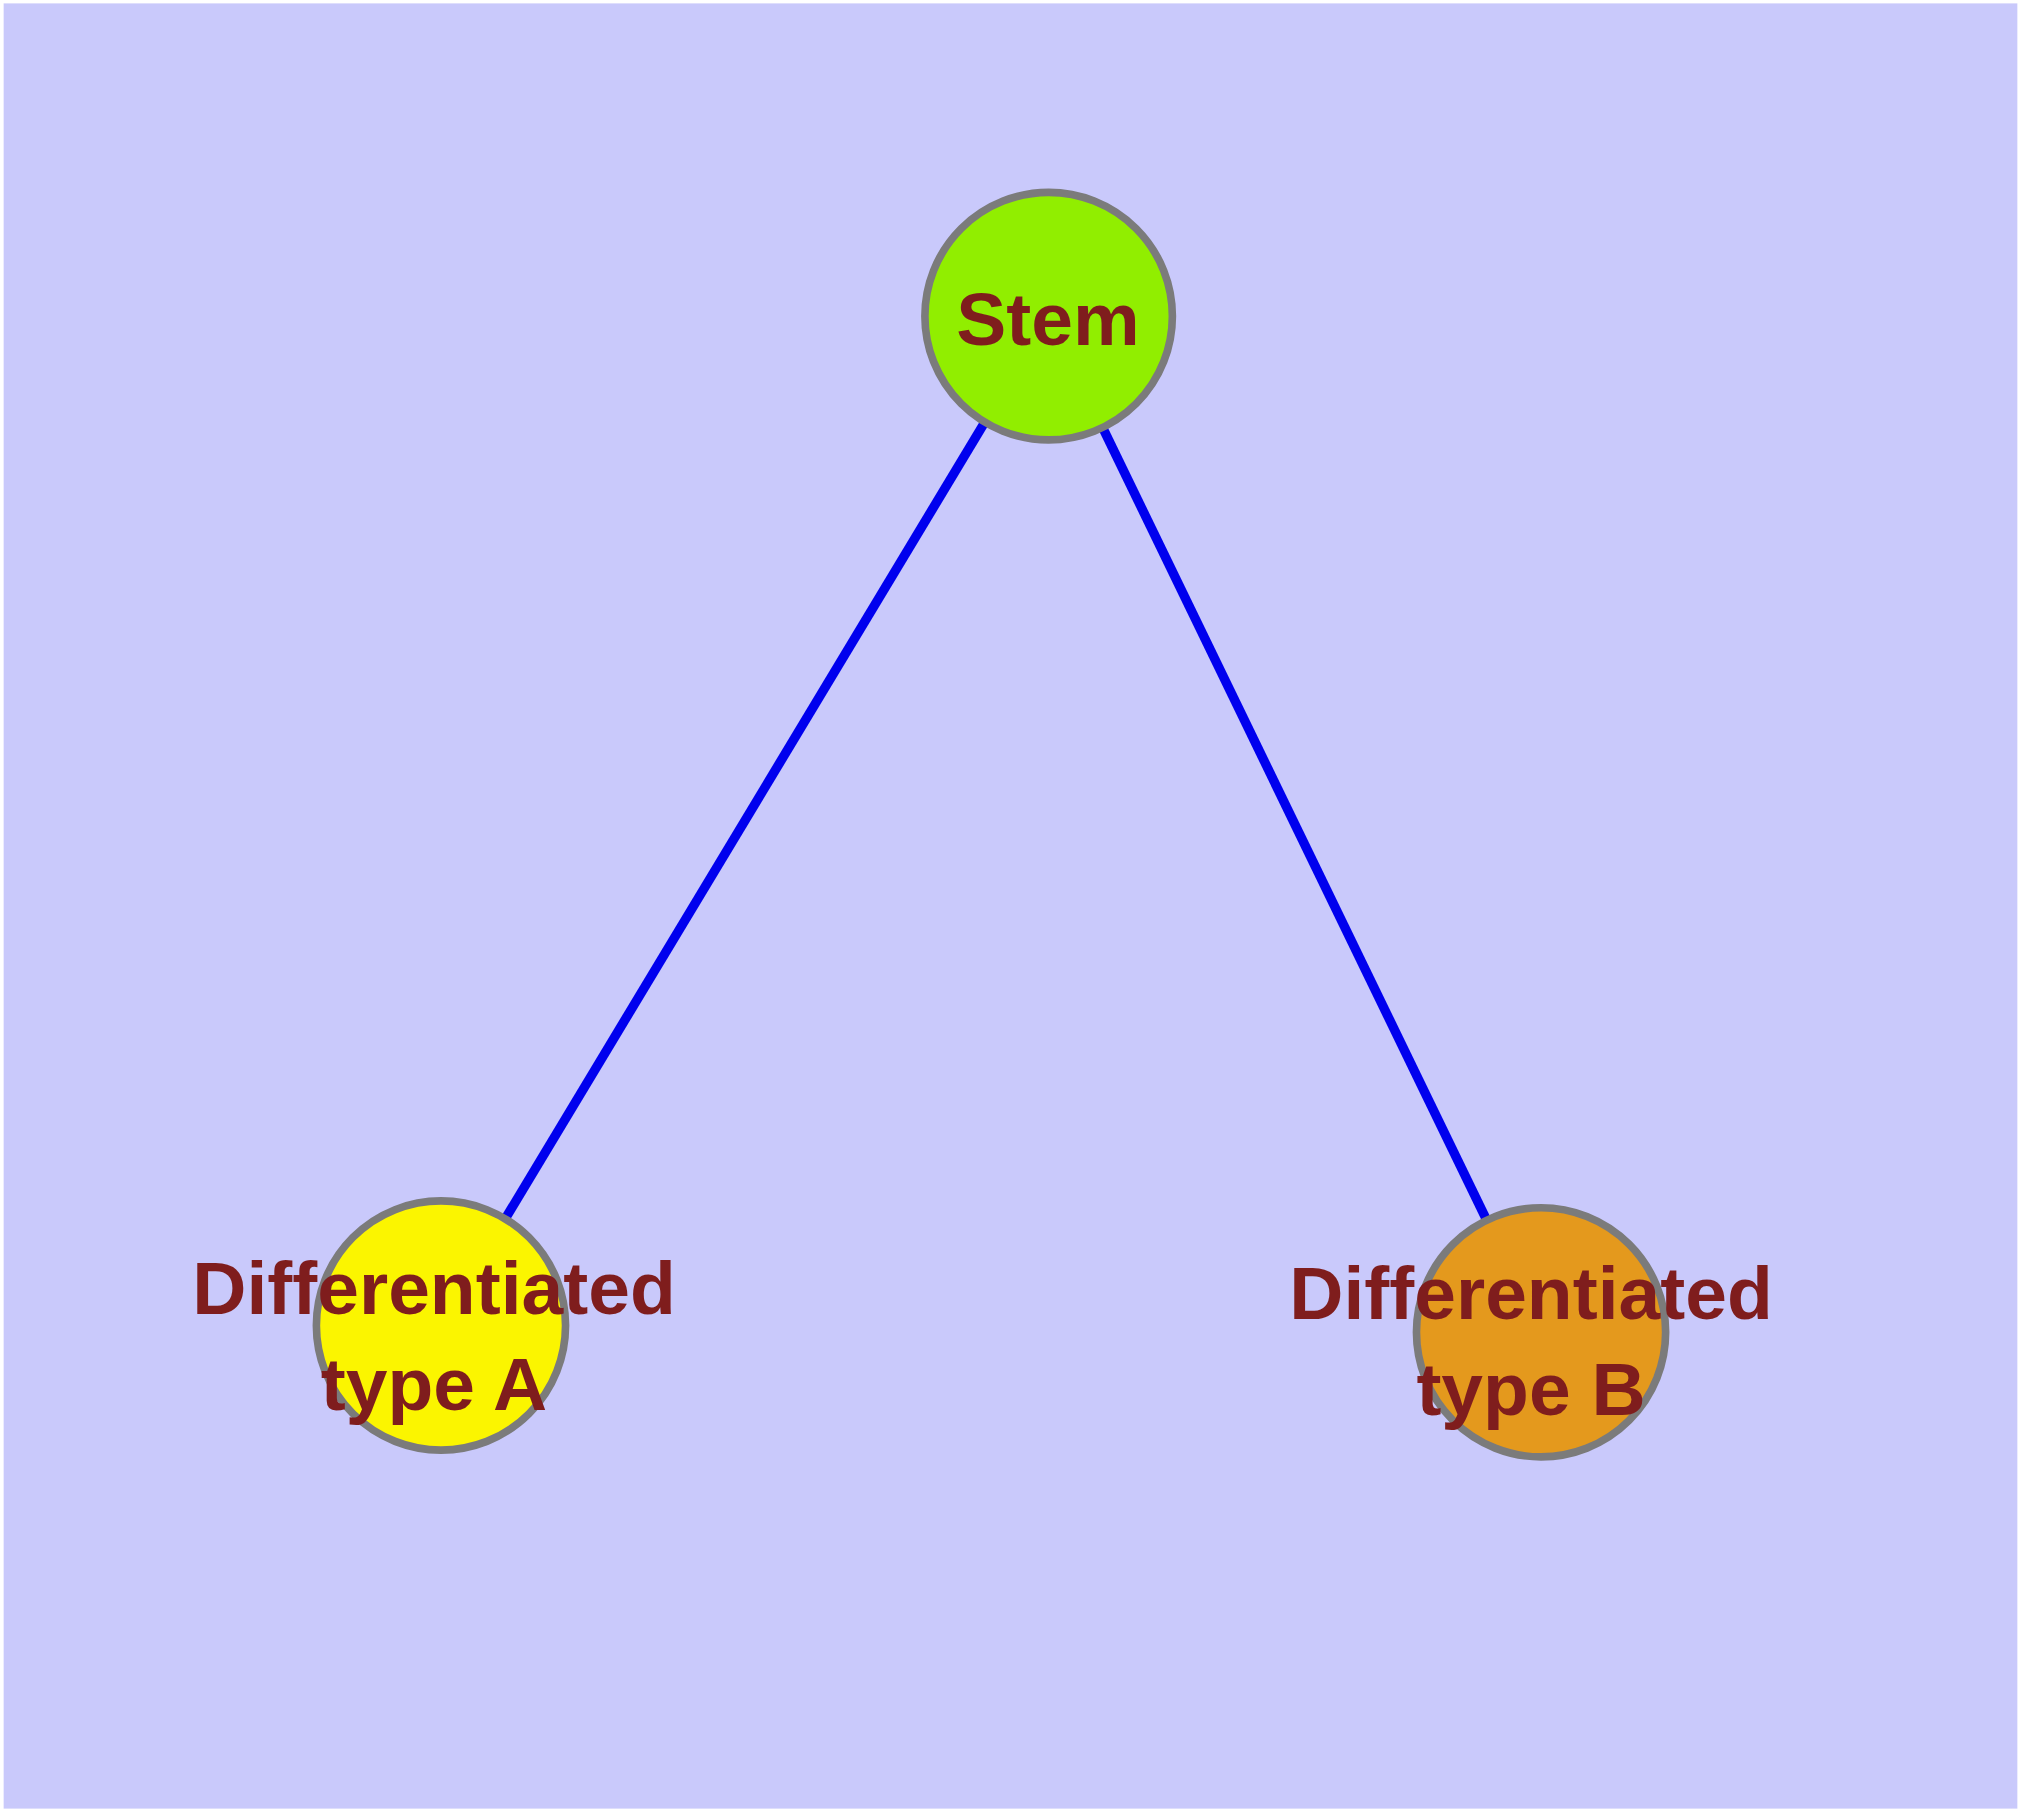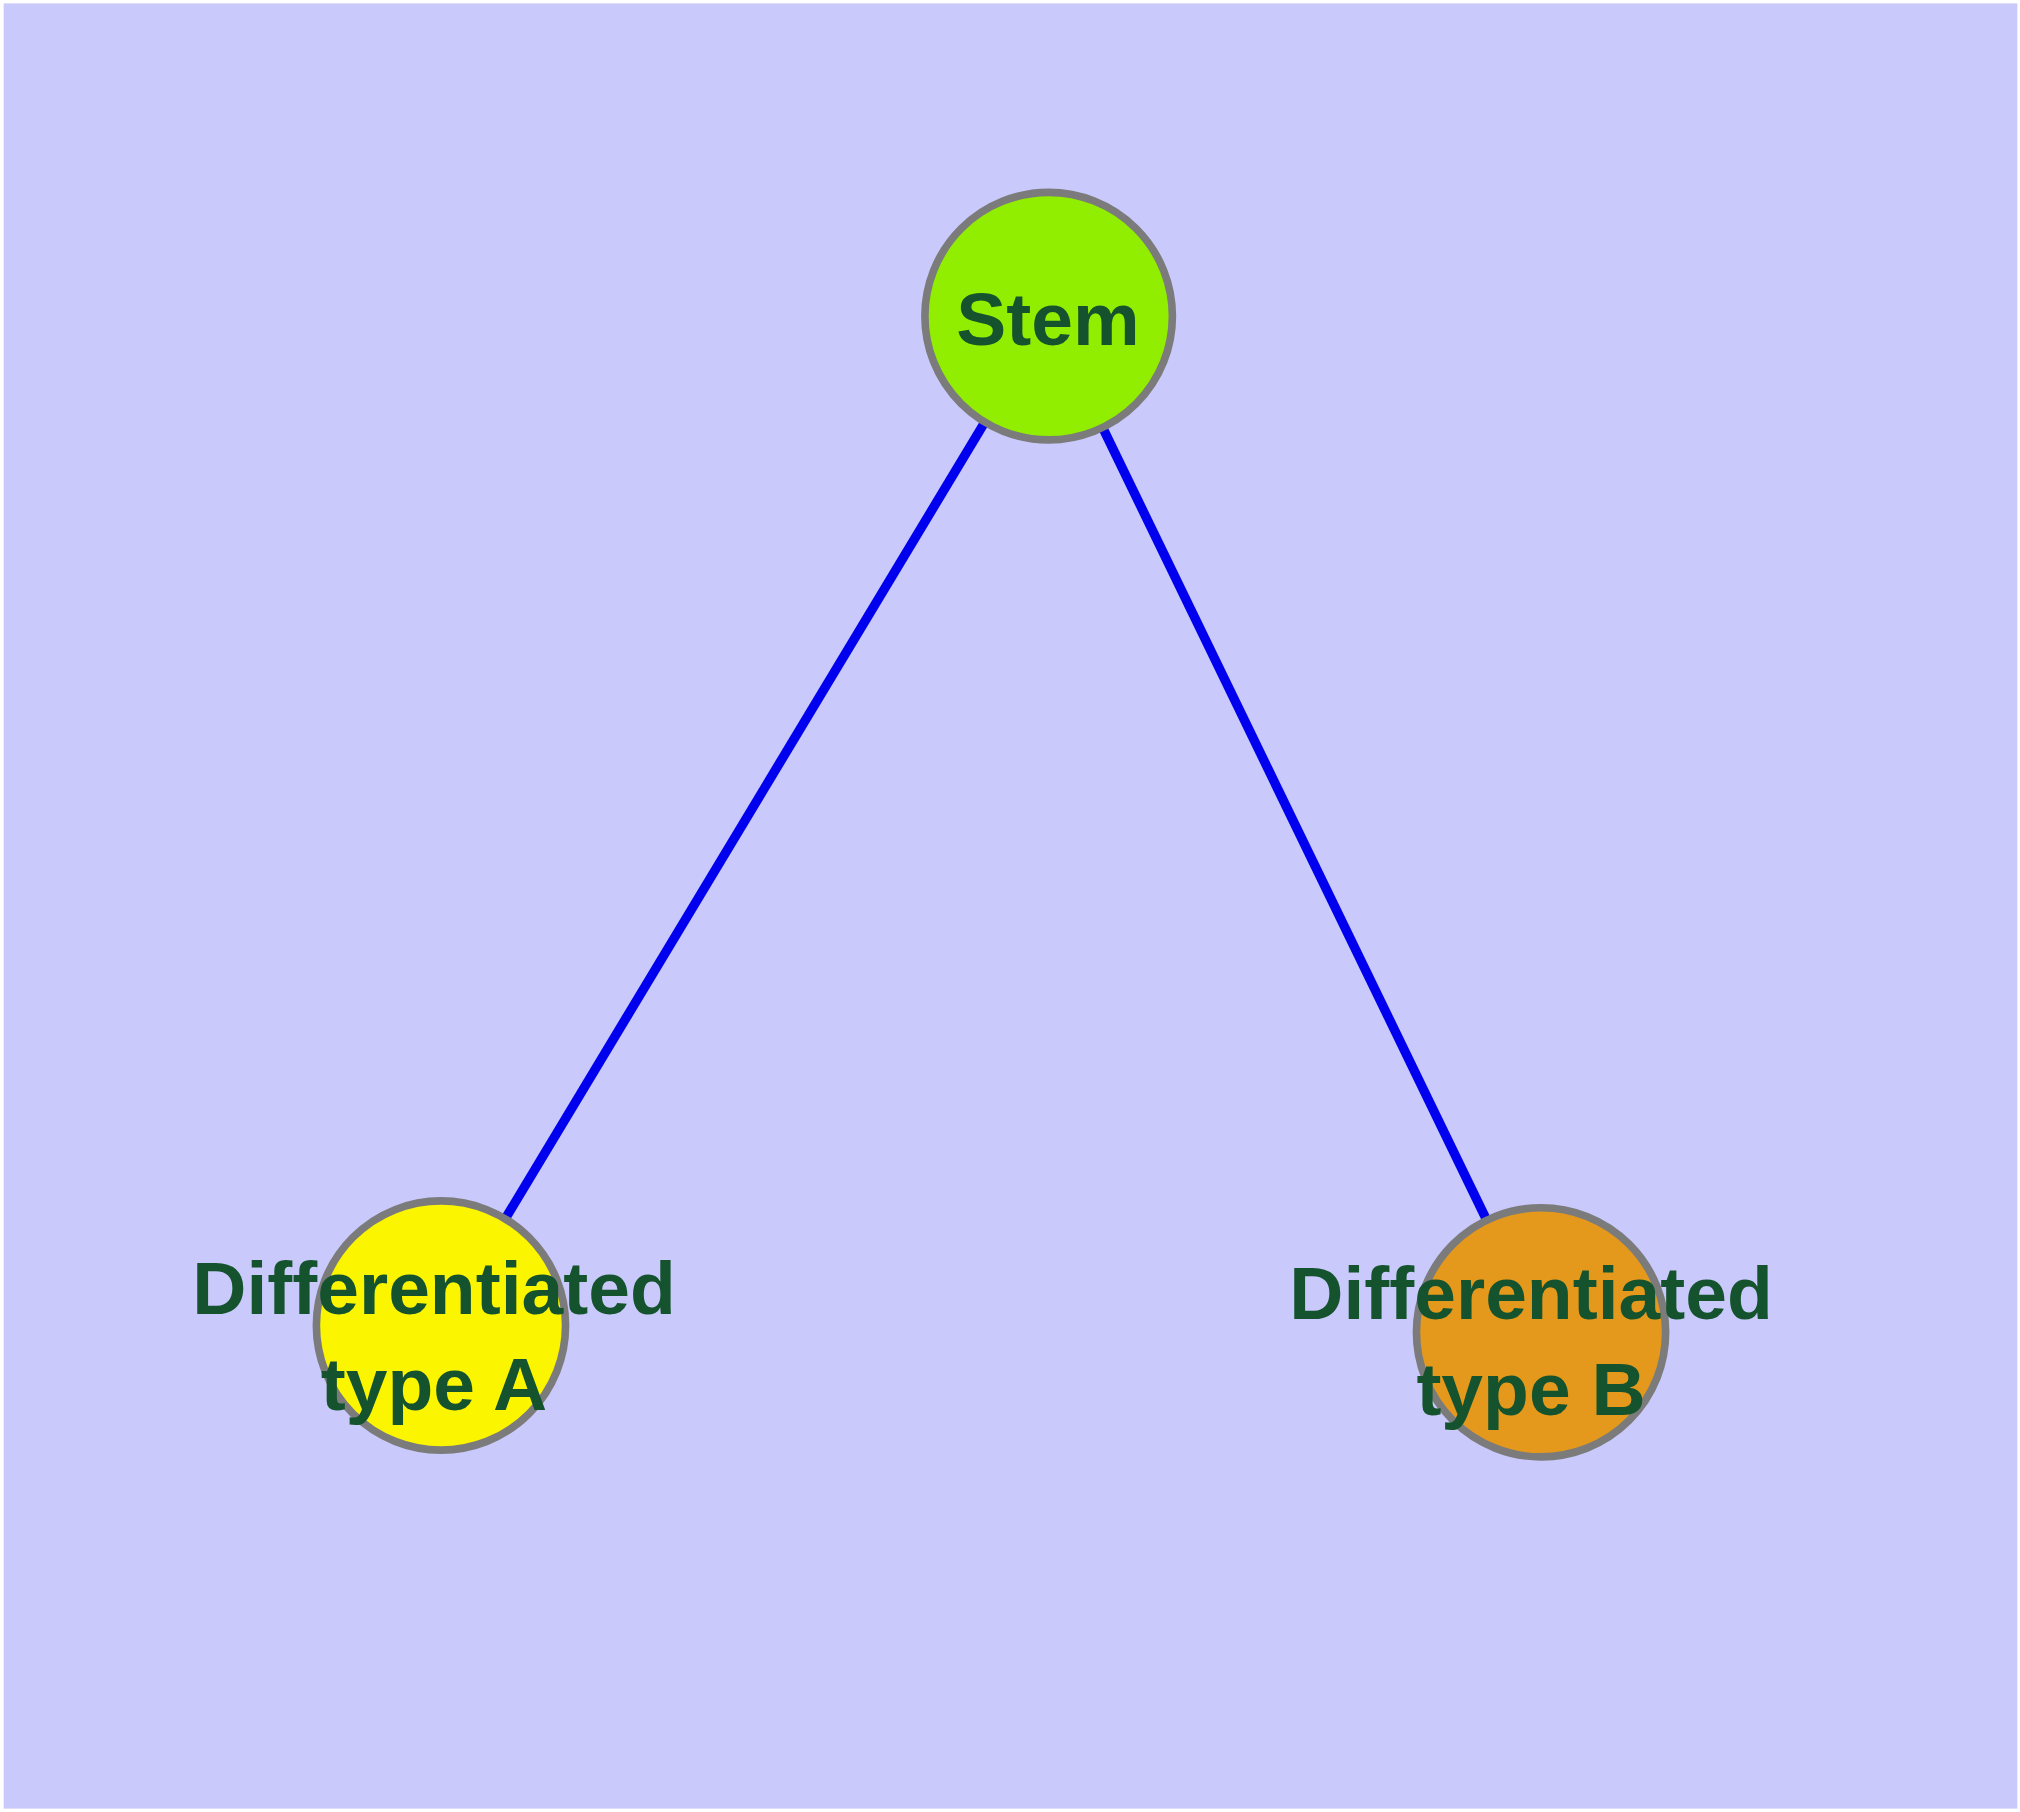--- a/index.html
+++ b/index.html
@@ -17,21 +17,21 @@
   }
   .canvas svg {
     position: absolute;
     left: 0;
     top: 0;
     display: block;
   }
   .node-label {
     position: absolute;
     transform: translate(-50%, -50%);
-    color: #14532d;
+    color: #7f1d1d;
     font-weight: bold;
     font-size: 75px;
     line-height: 1.28;
     text-align: center;
     white-space: pre-line;
     letter-spacing: 0px;
     pointer-events: none;
   }
 </style>
 </head>

